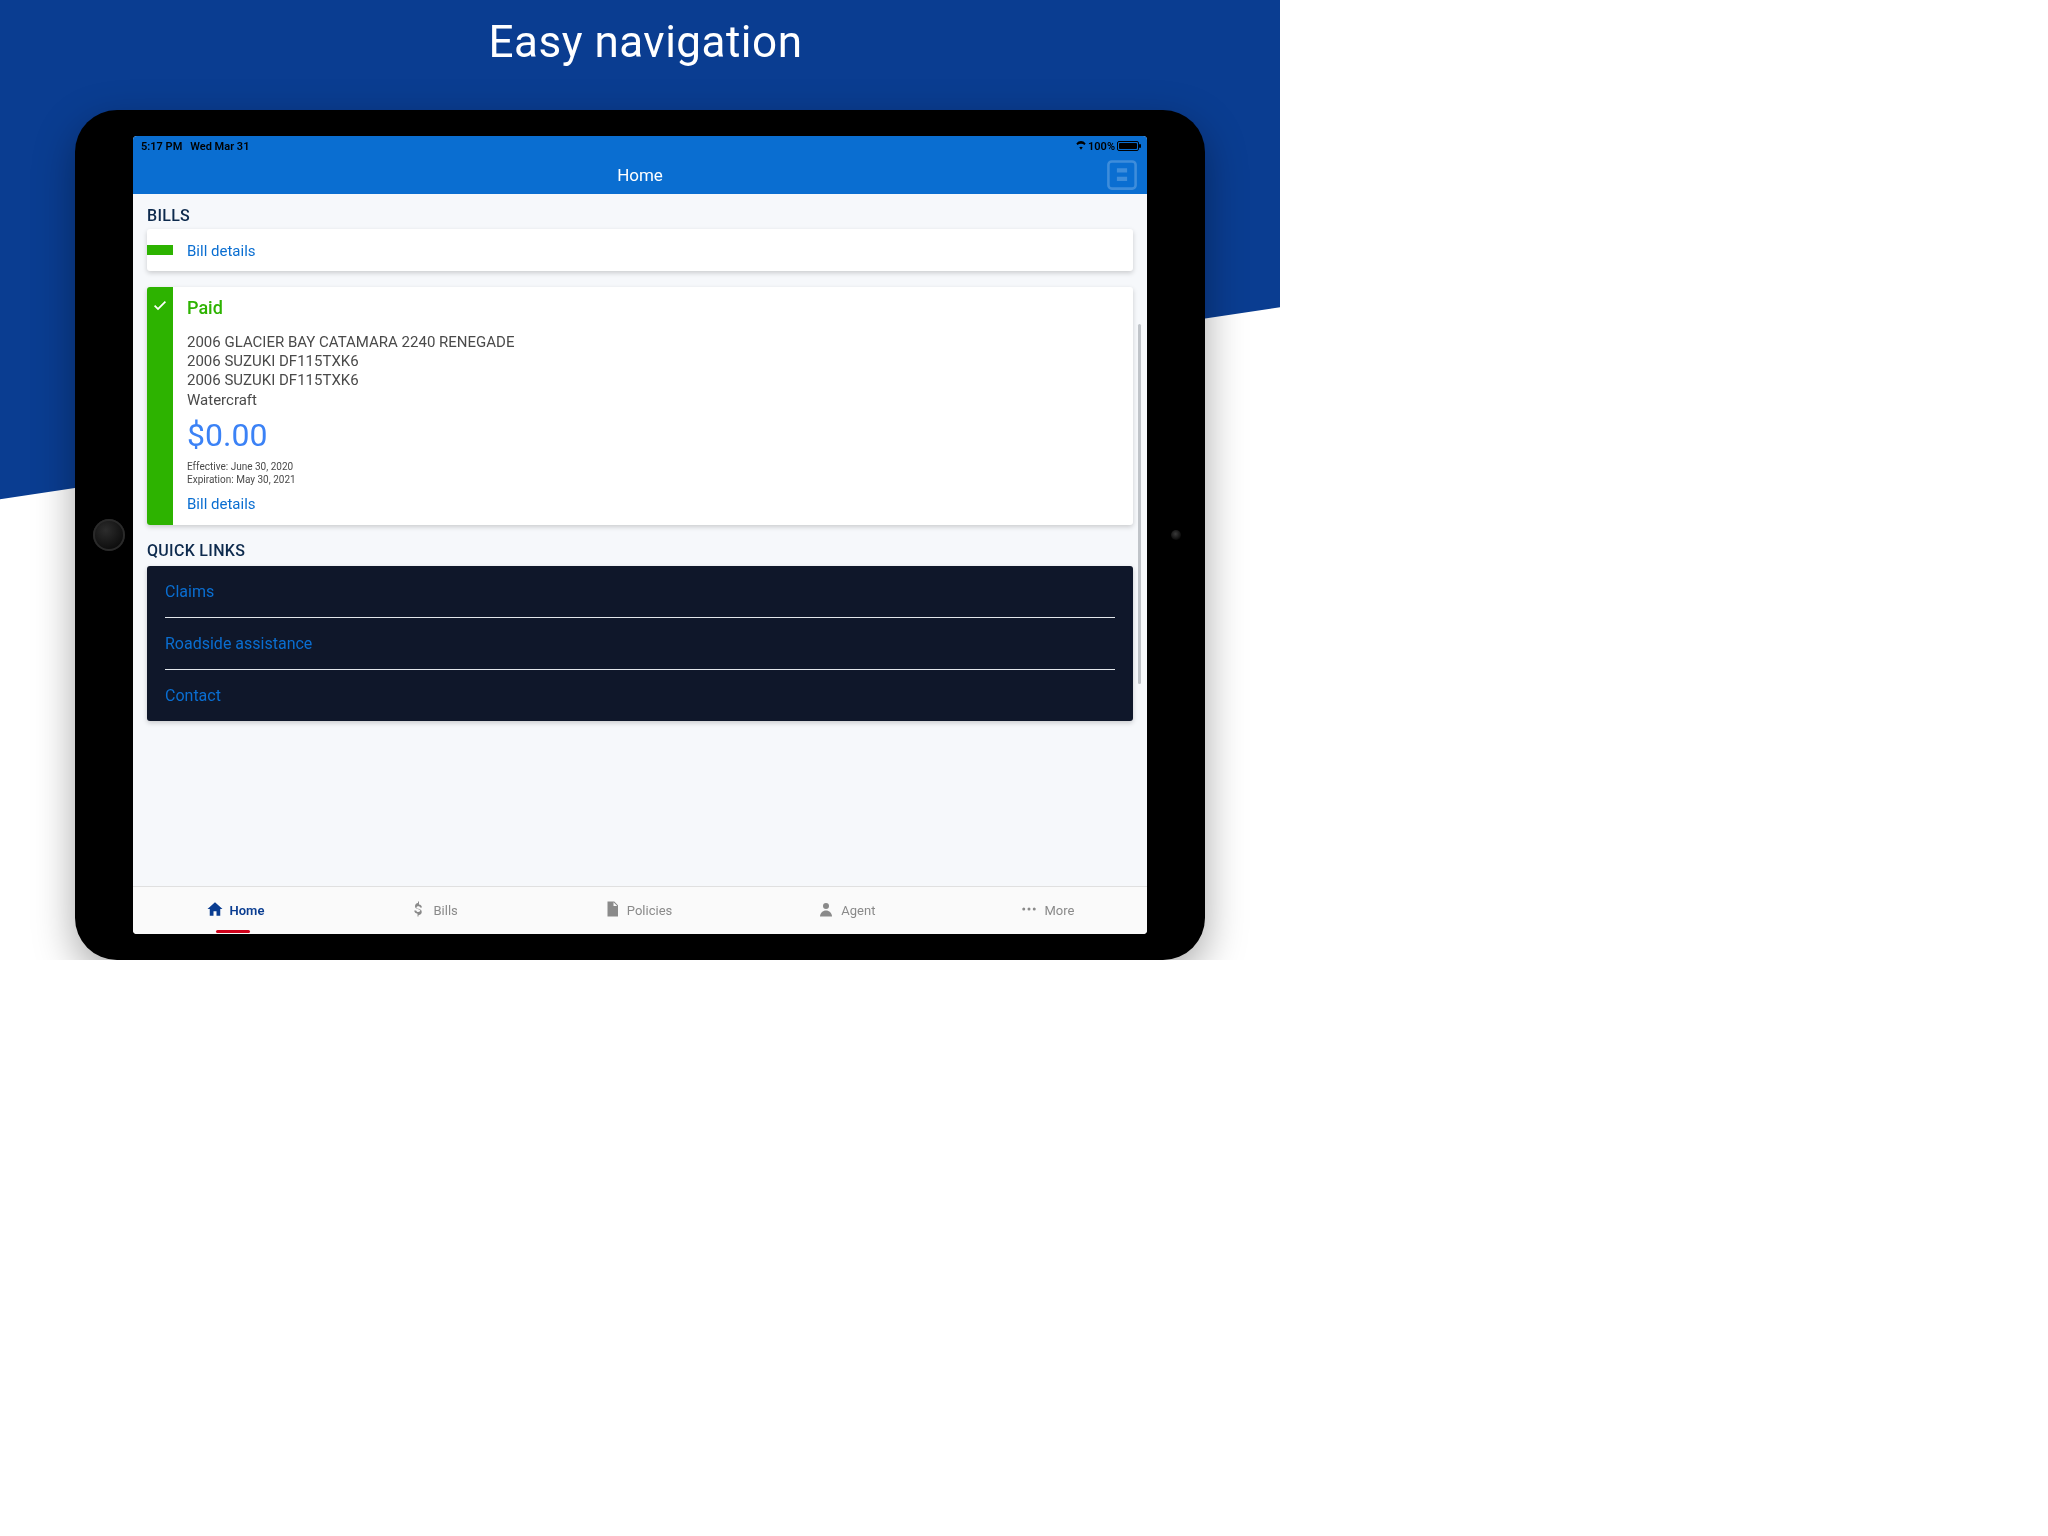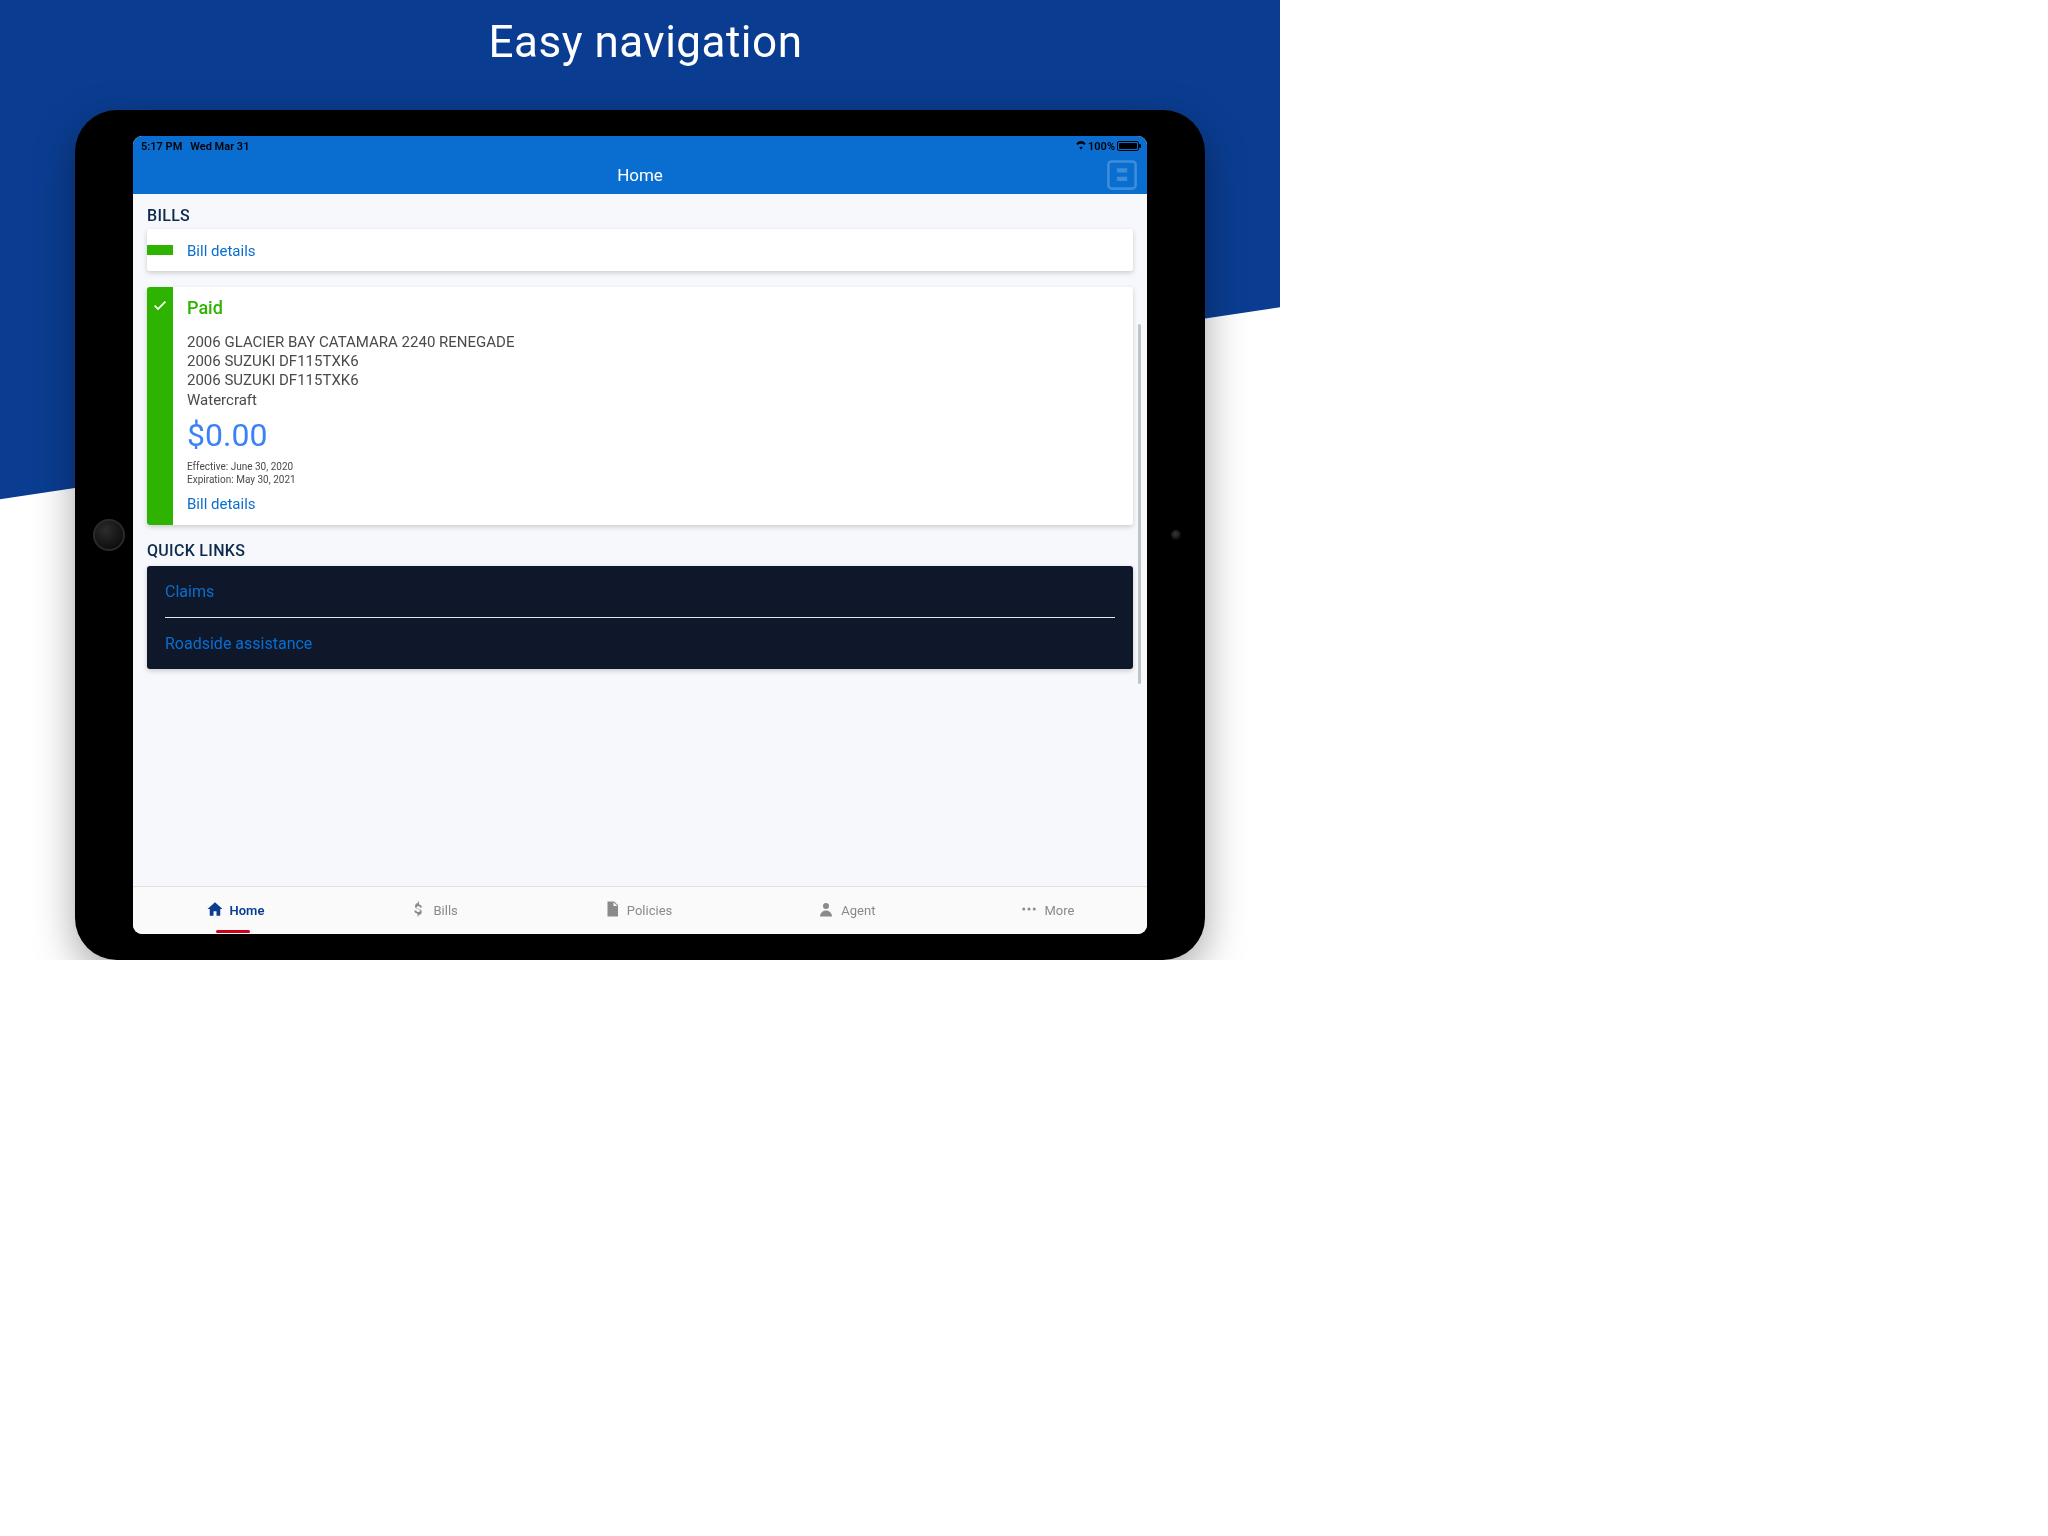--- a/index.html
+++ b/index.html
@@ -46,21 +46,21 @@
     box-shadow: inset 0 0 0 2px #2a2a2a;
   }
   .tablet .camera {
     position: absolute; right: 24px; top: 50%; transform: translateY(-50%);
     width: 10px; height: 10px; border-radius: 50%;
     background: radial-gradient(circle at 45% 40%, #3a3a3a, #0b0b0b 70%);
   }
   .screen {
     width: 100%; height: 100%;
     background: #f6f8fb;
-    border-radius: 9px;
+    border-radius: 4px;
     overflow: hidden;
     position: relative;
     display: flex; flex-direction: column;
   }
   
   .statusbar {
     display: flex; align-items: center; justify-content: space-between;
     height: 20px; padding: 0 8px;
     font-size: 11px; font-weight: 600;
     background: #0a6ed1; color: #000;
@@ -218,20 +218,21 @@
           <div class="meta-line">Expiration: May 30, 2021</div>
           <div class="link" style="margin-top:8px">Bill details</div>
         </div>
       </div>
 
       <div class="section-title">QUICK LINKS</div>
 
       <div class="quicklinks">
         <div class="ql-item">Claims</div>
         <div class="ql-item">Roadside assistance</div>
+        <div class="ql-item">Contact</div>
       </div>
 
     </div>
 
     <div class="tabbar">
       <div class="tab active">
         <span><svg viewBox="0 0 24 24" fill="#0a3d91">
               <path d="M12 3l10 9h-3v9h-5v-6h-4v6H5v-9H2z"></path>
             </svg></span>
         <span>Home</span>

